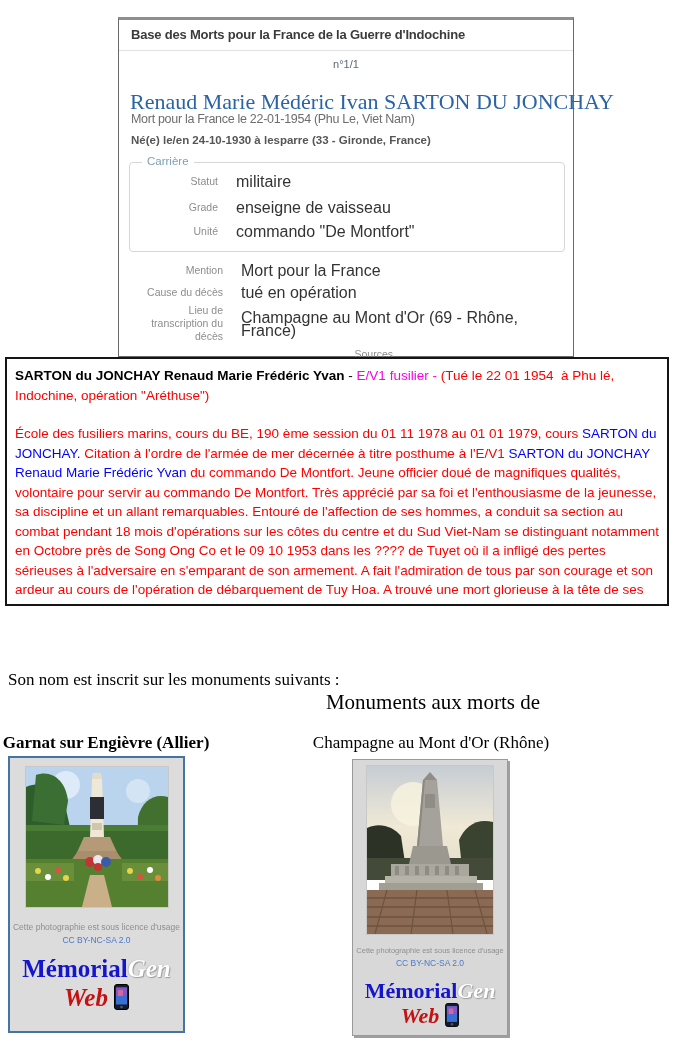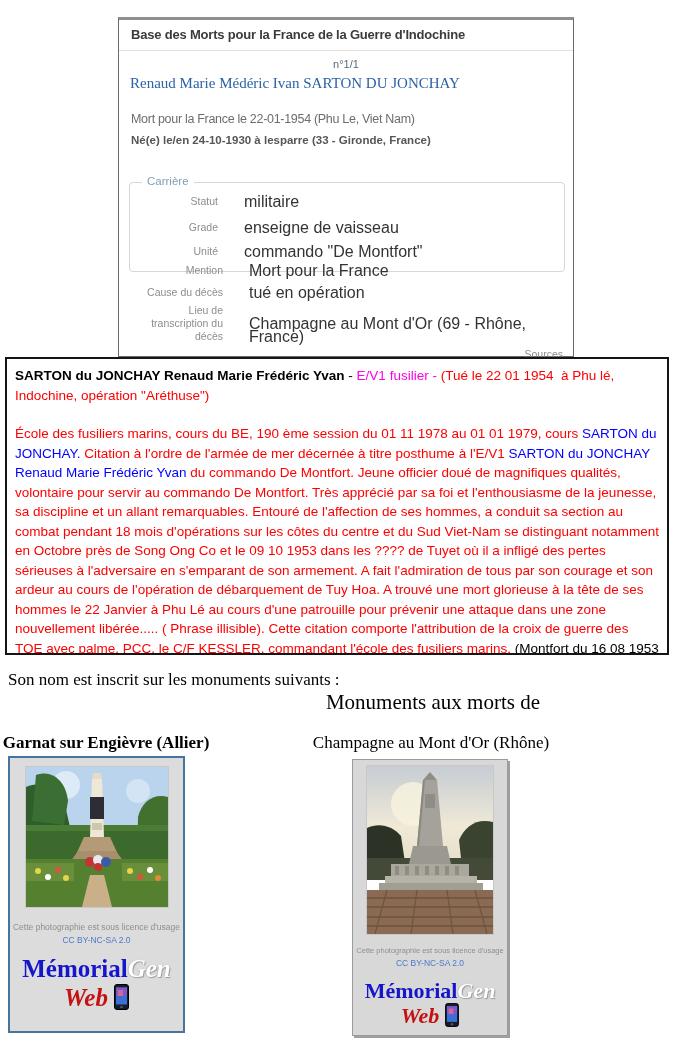--- a/index.html
+++ b/index.html
@@ -5,36 +5,36 @@
   html,body{margin:0;padding:0;background:#fff;}
   .page{position:relative;width:688px;height:1045px;background:#fff;overflow:hidden;
         font-family:"Liberation Sans",sans-serif;}
 
   
   .record-box{position:absolute;left:118px;top:17px;width:456px;height:340px;
       box-sizing:border-box;background:#fff;border:1px solid #6a6a6a;border-top:3px solid #8f8f8f;}
   .db-title{position:absolute;left:12px;top:7px;font-size:13px;font-weight:bold;color:#3b3b3b;letter-spacing:-0.2px;}
   .rec-divider{position:absolute;left:0;top:30px;width:100%;height:1px;background:#e2e2e2;}
   .result-count{position:absolute;left:0;top:38px;width:100%;text-align:center;font-size:11px;color:#5c6a74;}
-  .record-name{position:absolute;left:11px;top:55px;font-family:"Liberation Serif",serif;
-      font-size:15px;color:#2b63a5;white-space:nowrap;}
+  .record-name{position:absolute;left:11px;top:69px;font-family:"Liberation Serif",serif;
+      font-size:22px;color:#2b63a5;white-space:nowrap;}
   .death-line{position:absolute;left:12px;top:92px;font-size:12.5px;color:#6d6d6d;letter-spacing:-0.3px;}
   .birth-line{position:absolute;left:12px;top:114px;font-size:11.5px;font-weight:bold;color:#565656;}
   .career-set{position:absolute;left:10px;top:142px;width:434px;height:88px;
-      border:1px solid #d7d7d7;border-radius:4px;margin-top:20px;}
+      border:1px solid #d7d7d7;border-radius:4px;}
   .career-legend{position:absolute;left:12px;top:-8px;background:#fff;padding:0 5px;
       font-size:11.5px;color:#7fa0b5;}
-  .frow{position:absolute;left:6px;right:6px;display:flex;align-items:flex-end;gap:8px;}
+  .frow{position:absolute;left:6px;right:6px;display:flex;align-items:center;}
   .frow .lbl{width:82px;text-align:right;font-size:10.5px;color:#8d8d8d;line-height:13px;flex:none;}
   .frow .val{margin-left:18px;font-size:16px;color:#333;line-height:13px;}
   .main-rows .frow{left:12px;right:10px;}
   .main-rows .frow .lbl{width:92px;}
 
   
-  .citation-box{position:absolute;left:5px;top:357px;width:664px;height:298px;box-sizing:border-box;
+  .citation-box{position:absolute;left:5px;top:357px;width:664px;height:249px;box-sizing:border-box;
       background:#fff;border:2px solid #151515;padding:7px 8px;font-size:13.5px;line-height:19.5px;
       overflow:hidden;}
   .citation-box p{margin:0 0 19px 0;}
   .r-bb{color:#000;font-weight:bold;}
   .r-k{color:#000;}
   .r-m{color:#ff00e6;}
   .r-r{color:#fe0000;}
   .r-b{color:#0000ff;}
 
   

